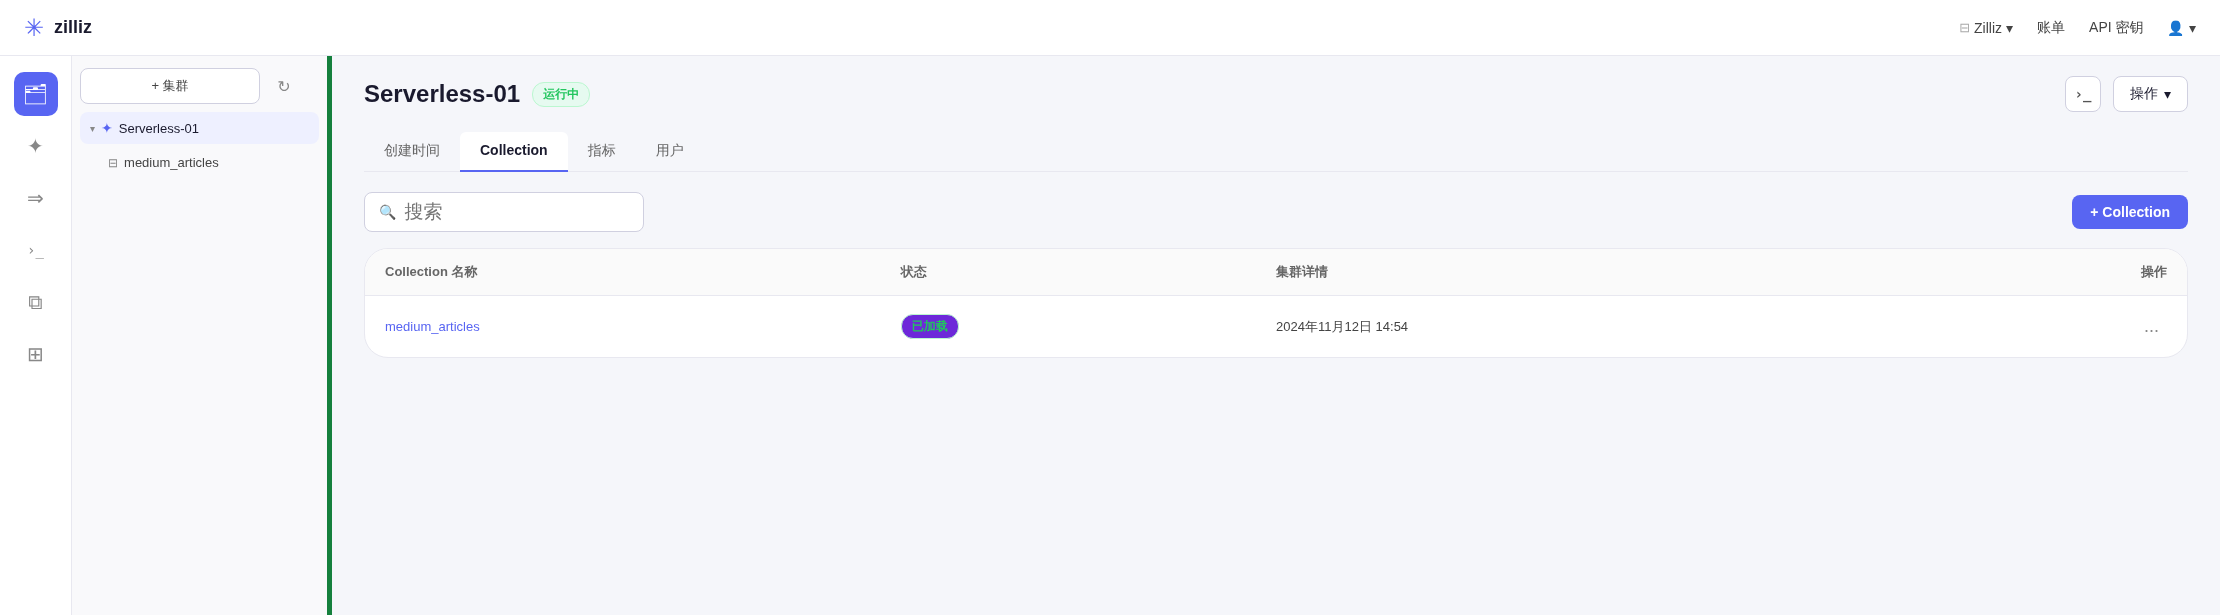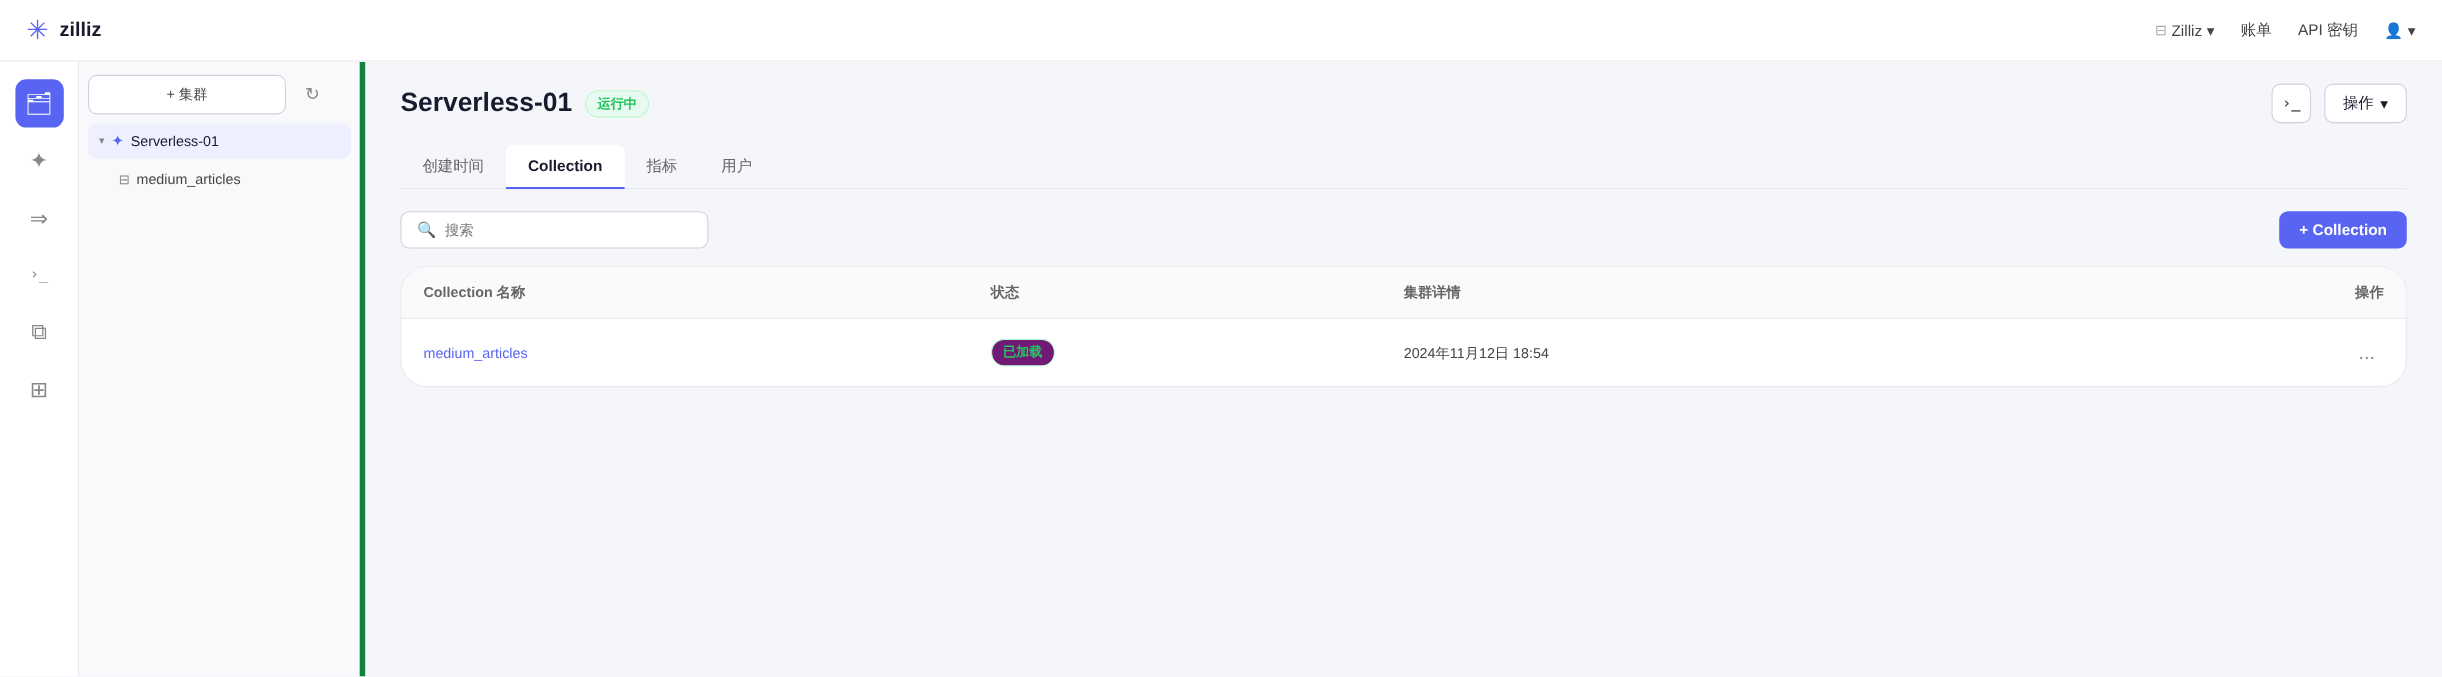--- a/index.html
+++ b/index.html
@@ -107,21 +107,21 @@
     }
 
     
     .search-action-row { display: flex; align-items: center; justify-content: space-between; margin-bottom: 16px; }
     .search-box {
       display: flex; align-items: center; gap: 8px;
       border: 1px solid #d0d0e0; border-radius: 8px; background: #fff;
       padding: 8px 14px; width: 280px;
     }
     .search-box input {
-      border: none; outline: none; font-size: 13px; color: #444; background: transparent; width: 100%;
+      border: none; outline: none; font-size: 19px; color: #444; background: transparent; width: 100%;
     }
     .search-icon { color: #aaa; font-size: 14px; }
 
     .add-collection-btn {
       display: flex; align-items: center; gap: 6px;
       background: #5865f2; color: #fff; border: none;
       border-radius: 8px; padding: 9px 18px; cursor: pointer;
       font-size: 14px; font-weight: 700;
     }
 
@@ -138,21 +138,21 @@
     }
     .table td {
       padding: 16px 20px; text-align: left; font-size: 13px; color: #444;
       border-bottom: 1px solid #f0f0f5;
     }
     .table tbody tr:last-child td { border-bottom: none; }
 
     .collection-link { color: #5865f2; cursor: pointer; font-weight: 500; }
 
     .loaded-badge {
-      display: inline-block; background: #701a75; color: #22c55e;
+      display: inline-block; background: #6d28d9; color: #22c55e;
       font-size: 12px; font-weight: 600; padding: 3px 10px;
       border-radius: 12px; border: 1px solid #bbf7d0;
     }
 
     .more-btn {
       background: none; border: none; cursor: pointer; color: #888;
       font-size: 18px; padding: 4px 8px; border-radius: 4px;
     }
   </style>
 </head>
@@ -281,21 +281,21 @@
           </tr>
         </thead>
         <tbody>
           <tr class="table-row">
             <td>
               <a class="collection-link">medium_articles</a>
             </td>
             <td>
               <span class="loaded-badge">已加载</span>
             </td>
-            <td>2024年11月12日 18:54</td>
+            <td>2024年11月12日 14:54</td>
             <td style="text-align:right;">
               <button class="more-btn">
                 <span>...</span>
               </button>
             </td>
           </tr>
         </tbody>
       </table>
     </div>
 

